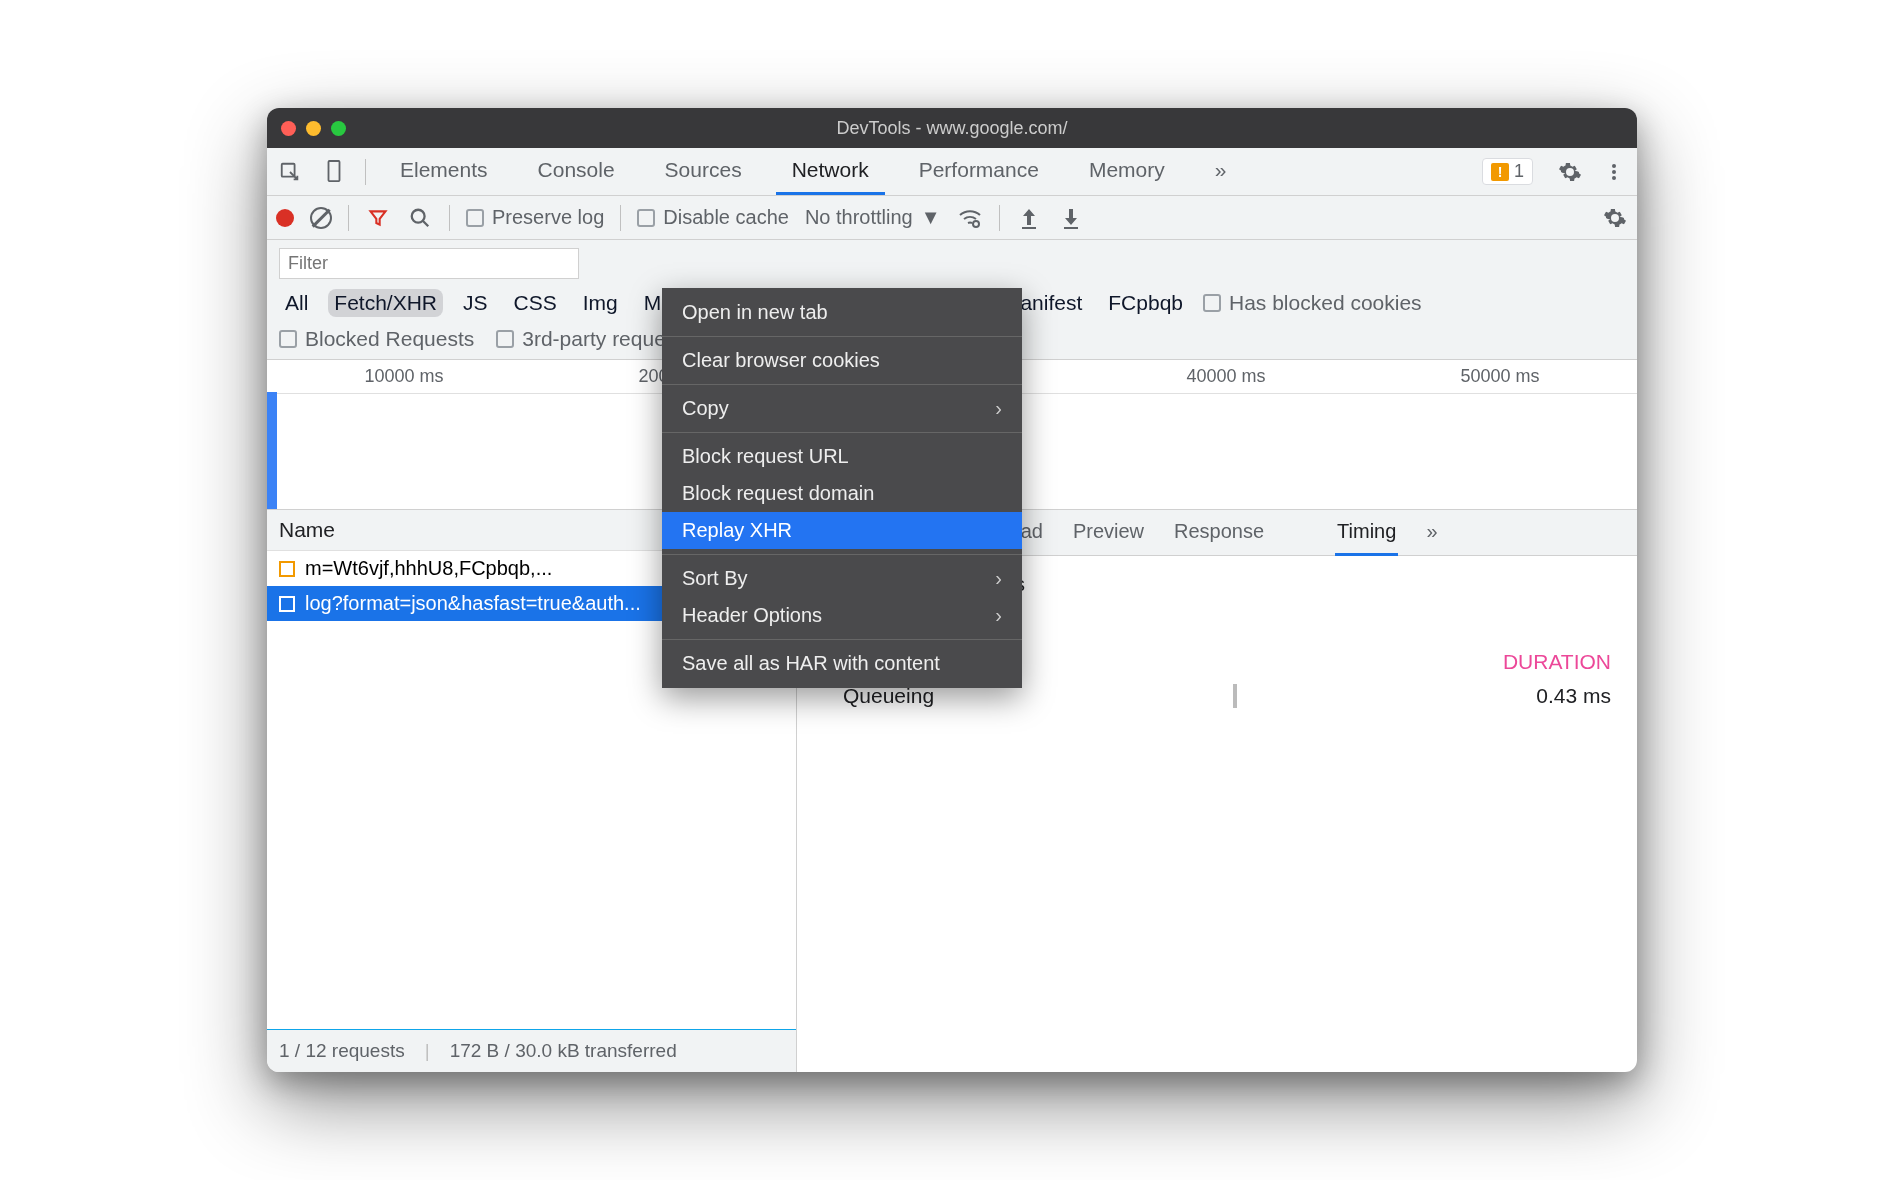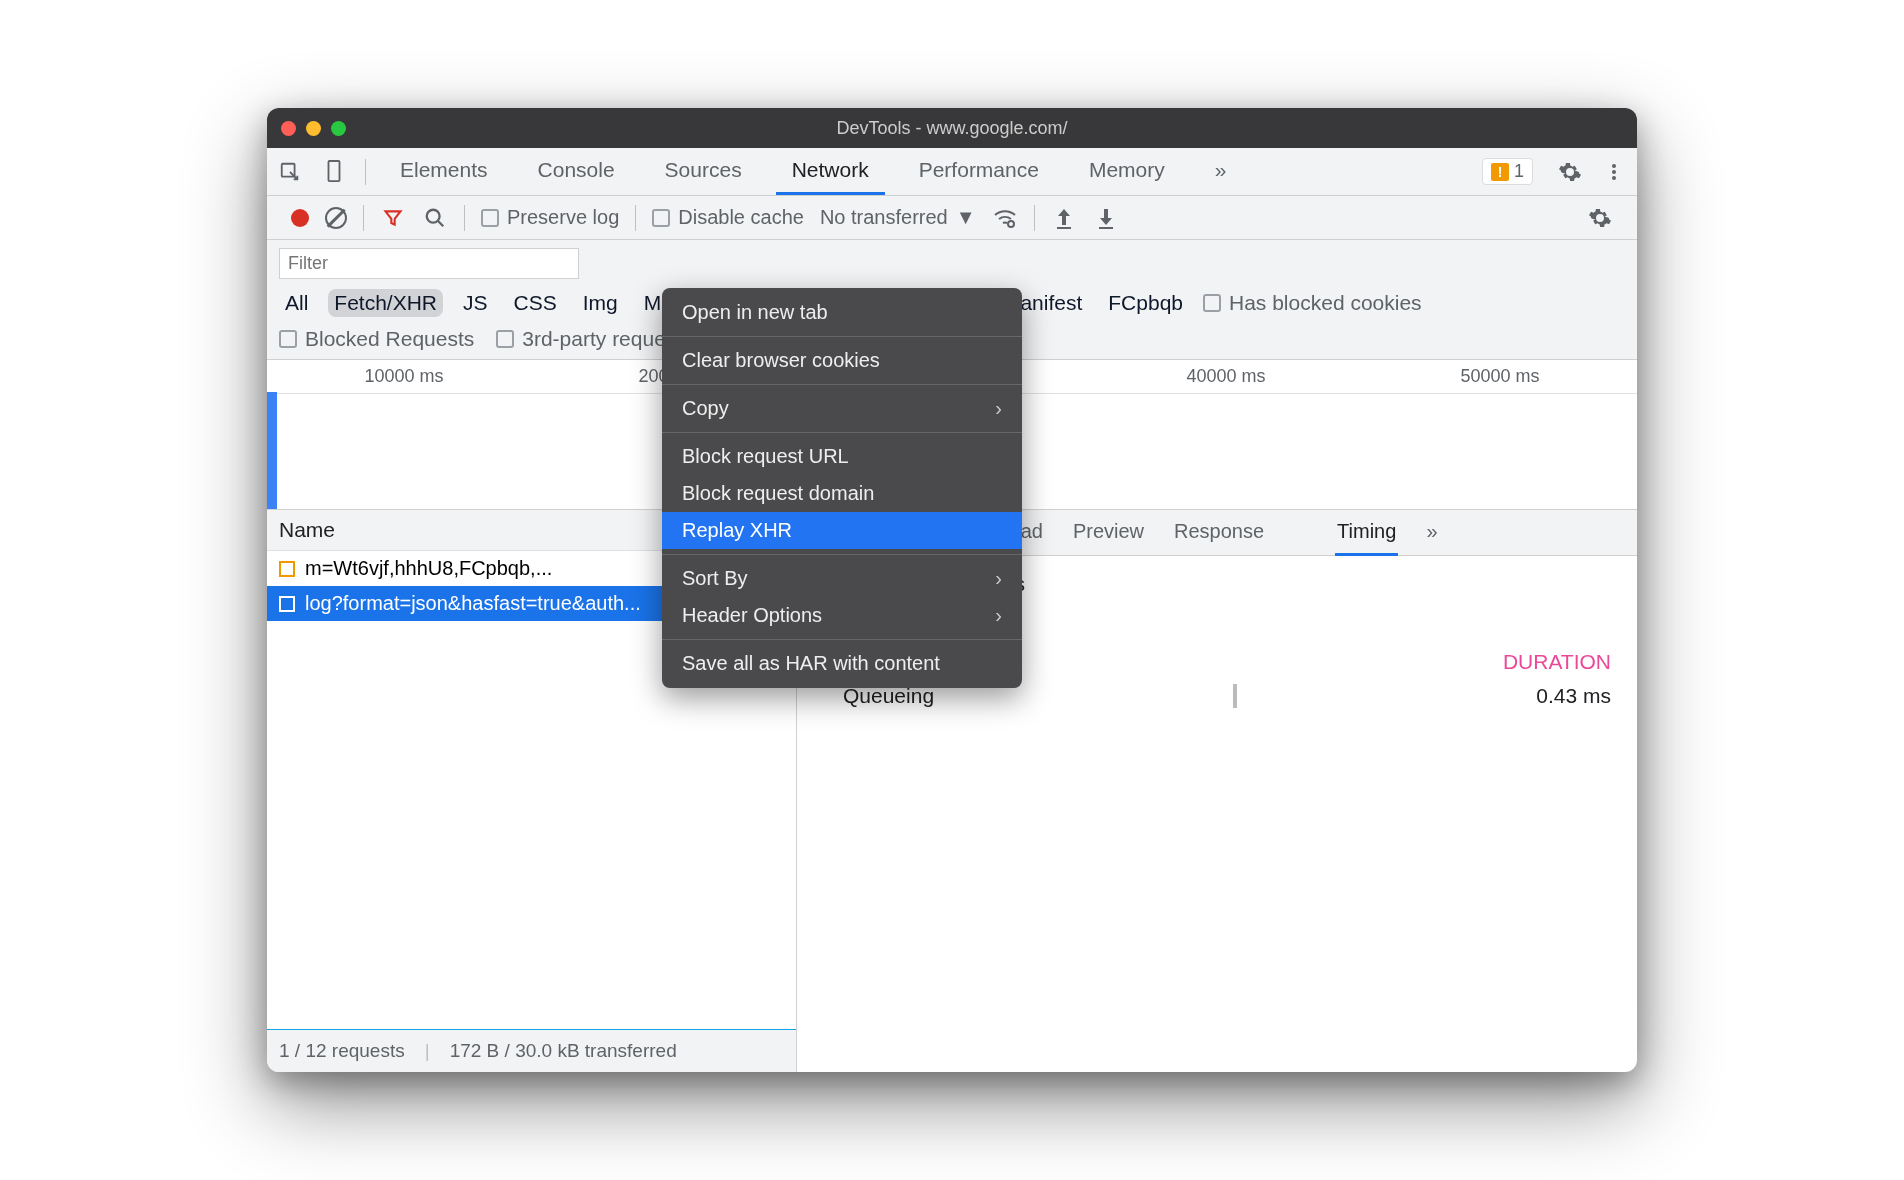--- a/index.html
+++ b/index.html
@@ -12,21 +12,21 @@
 .t-min   { background:#febc2e; }
 .t-max   { background:#28c840; }
 .titletext { position:absolute; left:0; right:0; text-align:center; color:#ccc; font-size:18px; font-weight:500; }
 .tabbar { height:48px; background:#f1f3f4; border-bottom:1px solid #d0d0d0; display:flex; align-items:center; padding:0 10px; gap:18px; }
 .tabbar .spacer { flex:1; }
 .ico { width:26px; height:26px; display:inline-flex; align-items:center; justify-content:center; color:#5f6368; }
 .tabbar .panel-tab { padding:0 16px; height:100%; display:flex; align-items:center; color:#5f6368; font-size:21px; border-bottom:3px solid transparent; cursor:pointer; }
 .tabbar .panel-tab.active { color:#202124; border-bottom-color:#1a73e8; font-weight:500; }
 .badge { display:flex; align-items:center; gap:5px; background:#fff; border:1px solid #dadce0; border-radius:4px; padding:2px 8px; font-size:18px; color:#5f6368; margin-right:6px; }
 .badge .sq { width:18px; height:18px; background:#f29900; border-radius:2px; display:flex; align-items:center; justify-content:center; color:#fff; font-weight:bold; font-size:14px; }
-.toolbar { height:44px; background:#f1f3f4; border-bottom:1px solid #d0d0d0; display:flex; align-items:center; padding:0 24px; gap:16px; }
+.toolbar { height:44px; background:#f1f3f4; border-bottom:1px solid #d0d0d0; display:flex; align-items:center; padding:0 9px; gap:16px; }
 .rec { width:18px; height:18px; border-radius:50%; background:#d93025; }
 .clearbtn { width:22px; height:22px; border:2.5px solid #5f6368; border-radius:50%; position:relative; }
 .clearbtn::after { content:""; position:absolute; width:24px; height:2.5px; background:#5f6368; top:50%; left:50%; transform:translate(-50%,-50%) rotate(-45deg); }
 .funnel { color:#d93025; }
 .divider { width:1px; height:26px; background:#c0c0c0; }
 .chk { display:flex; align-items:center; gap:8px; font-size:20px; color:#5f6368; }
 .chk .box { width:18px; height:18px; border:2px solid #9aa0a6; border-radius:3px; }
 .throttle { display:flex; align-items:center; gap:8px; font-size:20px; color:#5f6368; }
 .filterbar { background:#f1f3f4; border-bottom:1px solid #d0d0d0; padding:8px 12px; }
 .filterinput { width:300px; padding:4px 8px; border:1px solid #d0d0d0; font-size:18px; color:#888; background:#fff; }
@@ -51,21 +51,21 @@
 .status .vd { color:#c0c0c0; }
 .right { flex:1; display:flex; flex-direction:column; }
 .dtabs { height:46px; background:#f1f3f4; border-bottom:1px solid #d0d0d0; display:flex; align-items:center; padding:0 14px; gap:26px; font-size:20px; color:#5f6368; }
 .dtabs .dt { padding:10px 2px; border-bottom:3px solid transparent; cursor:pointer; }
 .dtabs .dt.active { color:#202124; border-bottom-color:#1a73e8;margin-left:43px; }
 .detail { flex:1; padding:16px 26px; font-size:21px; color:#202124; }
 .detail .line { margin-bottom:8px; }
 .detail .section { margin-top:22px; color:#ec4899; display:flex; justify-content:space-between; }
 .detail .qrow { display:flex; justify-content:space-between; margin-top:10px; padding-left:20px; align-items:center; }
 .qbar { width:4px; height:24px; background:#bbb; }
-.ctxmenu { position:absolute; left:395px; top:180px; width:360px; background:#4a4a4c; border-radius:8px; padding:6px 0; box-shadow:0 10px 30px rgba(0,0,0,0.4); z-index:100; }
+.ctxmenu { position:absolute; left:395px; top:180px; width:360px; background:#4a4a4c; border-radius:0; padding:6px 0; box-shadow:0 10px 30px rgba(0,0,0,0.4); z-index:100; }
 .ctxmenu .mi { padding:7px 20px; font-size:20px; color:#eee; display:flex; align-items:center; justify-content:space-between; cursor:pointer; }
 .ctxmenu .mi.hl { background:#2374f2; color:#fff; }
 .ctxmenu .sep { height:1px; background:#666; margin:5px 0; }
 .chev { color:#ccc; }
 svg { display:block; }
 </style>
 </head>
 <body>
 
 <div class="window">
@@ -137,21 +137,21 @@
     <label class="chk">
         <span class="box"></span>
         <span>Preserve log</span>
       </label>
     <div class="divider"></div>
     <label class="chk">
         <span class="box"></span>
         <span>Disable cache</span>
       </label>
     <div class="throttle">
-      <span>No transferred</span>
+      <span>No throttling</span>
       <span>▼</span>
     </div>
     <span class="ico">
       <svg width="24" height="22" viewBox="0 0 24 22" fill="none" stroke="#5f6368" stroke-width="2">
           <path d="M2 8a15 15 0 0120 0M6 12a10 10 0 0112 0M10 16a5 5 0 014 0"></path>
           <circle cx="18" cy="17" r="3" fill="none"></circle>
         </svg>
     </span>
     <div class="divider"></div>
     <span class="ico">

